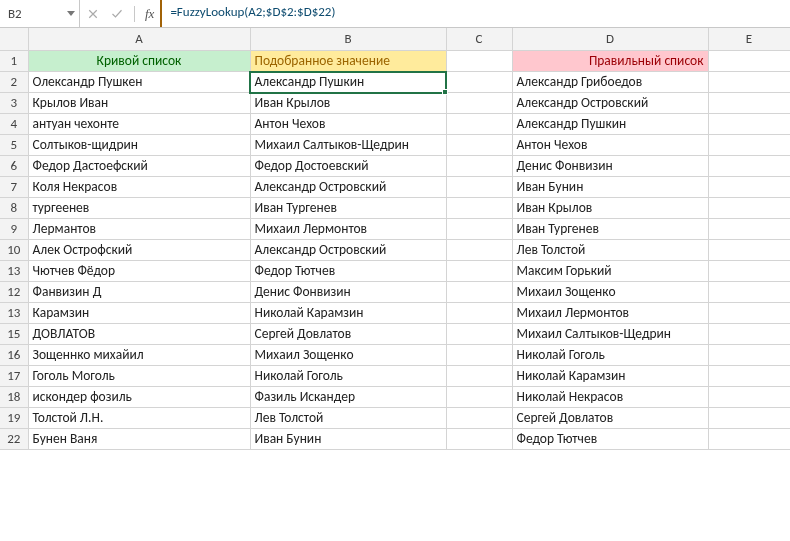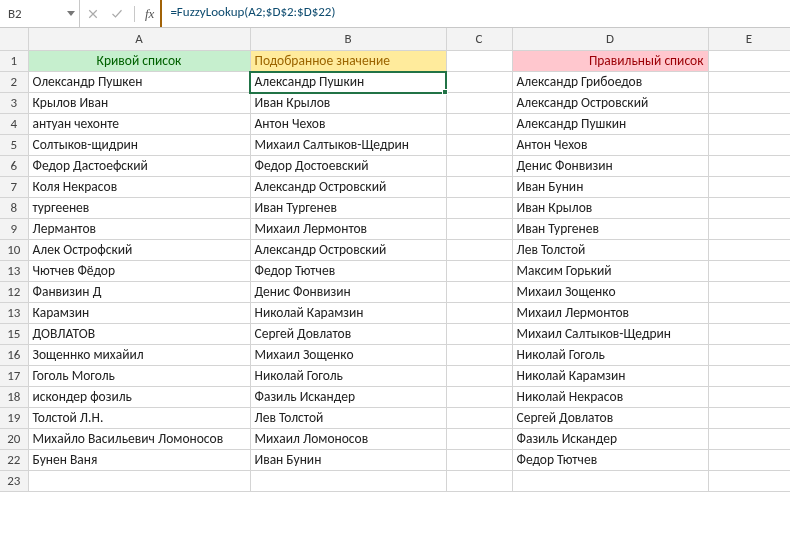--- a/index.html
+++ b/index.html
@@ -326,41 +326,25 @@
         </tr>
         <tr>
           <th class="rowhdr">19</th>
           <td>Толстой Л.Н.</td>
           <td>Лев Толстой</td>
           <td></td>
           <td>Сергей Довлатов</td>
           <td></td>
         </tr>
         <tr>
-          <th class="rowhdr">20</th>
-          <td>Михайло Васильевич Ломоносов</td>
-          <td>Михаил Ломоносов</td>
-          <td></td>
-          <td>Фазиль Искандер</td>
-          <td></td>
-        </tr>
-        <tr>
           <th class="rowhdr">22</th>
           <td>Бунен Ваня</td>
           <td>Иван Бунин</td>
           <td></td>
           <td>Федор Тютчев</td>
-          <td></td>
-        </tr>
-        <tr>
-          <th class="rowhdr">23</th>
-          <td></td>
-          <td></td>
-          <td></td>
-          <td></td>
           <td></td>
         </tr>
       </tbody>
   </table>
   <div class="sel" id="selection" style="left: 249px; top: 42.5px; width: 198px; height: 23px;">
     <div class="handle"></div>
   </div>
 </div>
 
 </body></html>

